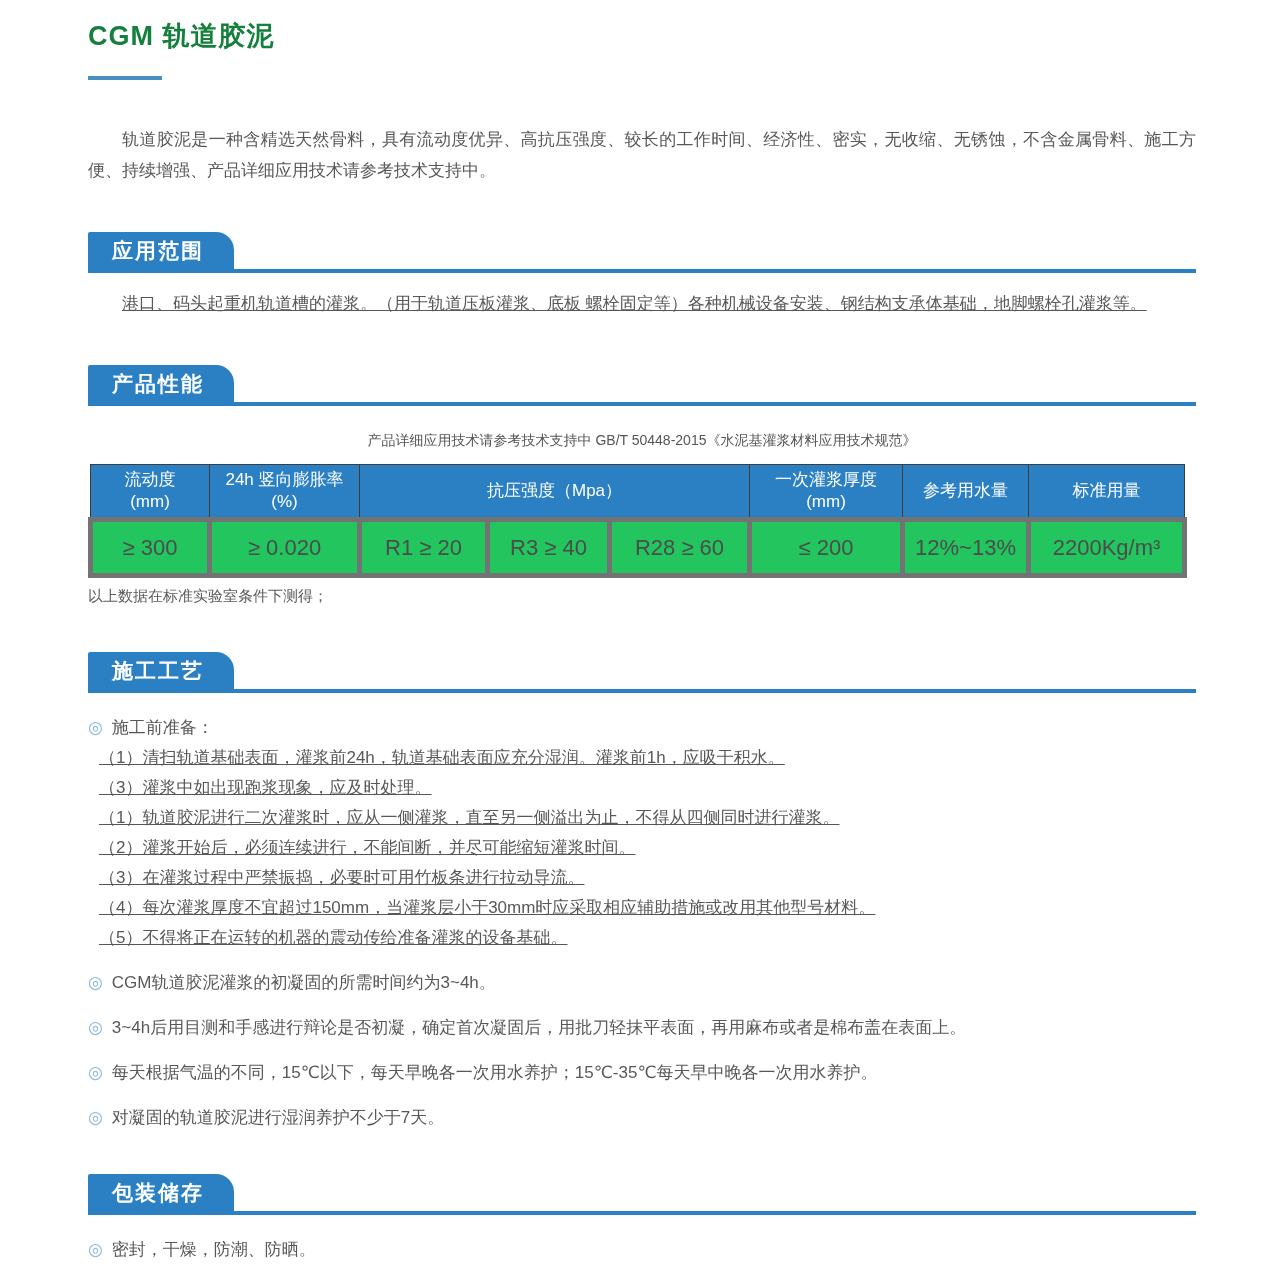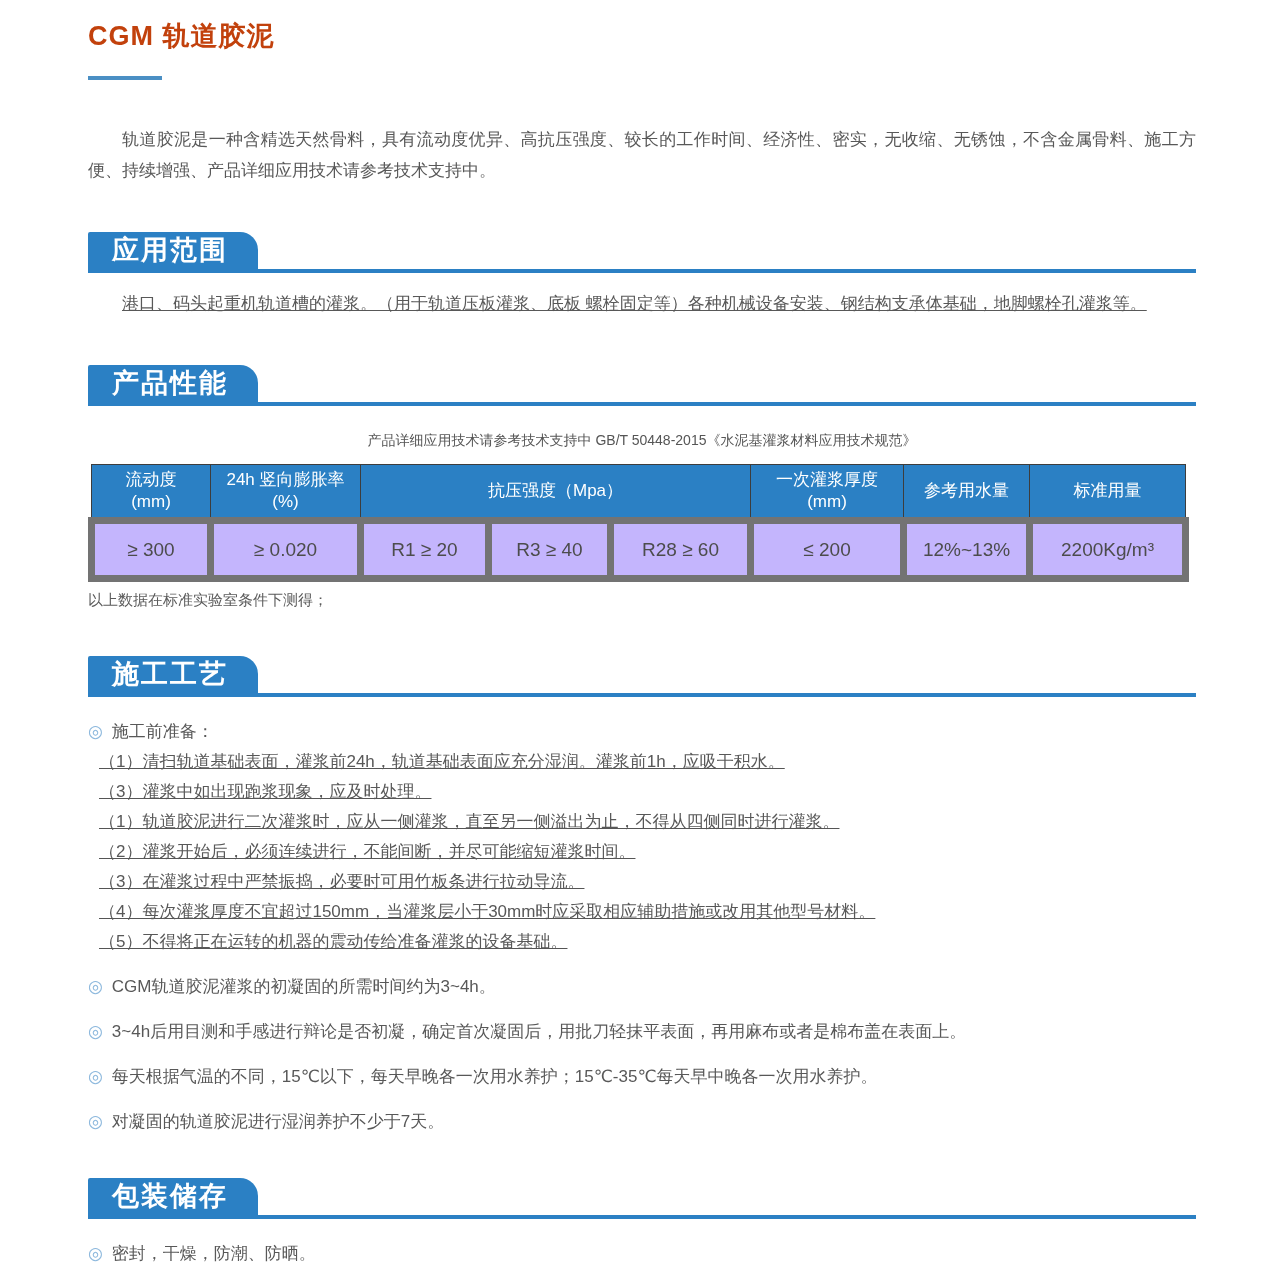--- a/index.html
+++ b/index.html
@@ -7,58 +7,58 @@
     width:1283px;height:1280px;
     font-family:"Liberation Sans","DejaVu Sans",sans-serif;
     color:#555;
     position:relative;
     overflow:hidden;
   }
   .page{padding:20px 87px 0 88px;}
 
   
   .doc-title{
-    color:#c2410c;font-size:27px;font-weight:bold;
+    color:#15803d;font-size:27px;font-weight:bold;
     letter-spacing:1px;margin:0;line-height:32px;
   }
   .title-underline{
     width:74px;height:4px;background:#4a8fc4;margin-top:24px;
   }
 
   
   .intro{
     margin-top:44px;font-size:17px;line-height:31px;color:#585858;
     text-indent:2em;text-align:justify;
   }
 
   
   .section-head{margin-top:46px;border-bottom:4px solid #2b80c4;line-height:0;}
   .section-badge{
     display:inline-block;background:#2b80c4;color:#ffffff;
-    font-size:27px;font-weight:bold;letter-spacing:2px;
+    font-size:21px;font-weight:bold;letter-spacing:2px;
     line-height:25px;padding:6px 30px 6px 24px;
     border-radius:2px 18px 0 0;
     vertical-align:bottom;
   }
   .section-body{margin-top:16px;font-size:17px;line-height:30px;color:#585858;}
   .indent{text-indent:2em;text-decoration:underline;}
 
   
   .perf-note-top{margin-top:26px;text-align:center;font-size:14px;color:#555;}
   table.perf{
     margin-top:13px;width:1094px;border-collapse:collapse;table-layout:fixed;
   }
   table.perf th{
     background:#2b80c4;color:#ffffff;font-weight:normal;
     font-size:17px;line-height:22px;height:52px;padding:0 2px;
     border:1px solid #3d3d3d;text-align:center;vertical-align:middle;
   }
   table.perf td{
-    background:#c4b5fd;color:#4c4c4c;font-size:19px;height:49px;
-    border:7px solid #737373;text-align:center;vertical-align:middle;
+    background:#22c55e;color:#4c4c4c;font-size:22px;height:49px;
+    border:5px solid #737373;text-align:center;vertical-align:middle;
   }
   .perf-note-bottom{margin-top:9px;font-size:15px;color:#5a5a5a;}
 
   
   .list{margin-top:18px;}
   .li{font-size:17px;line-height:21px;margin:0 0 9px 0;white-space:nowrap;}
   .li.main{padding-left:0;margin-top:24px;}
   .li.sub{padding-left:11px;text-decoration:underline;}
   .bullet{color:#8cb8dd;font-size:17px;margin-right:9px;}
   .li-text{color:#585858;}

